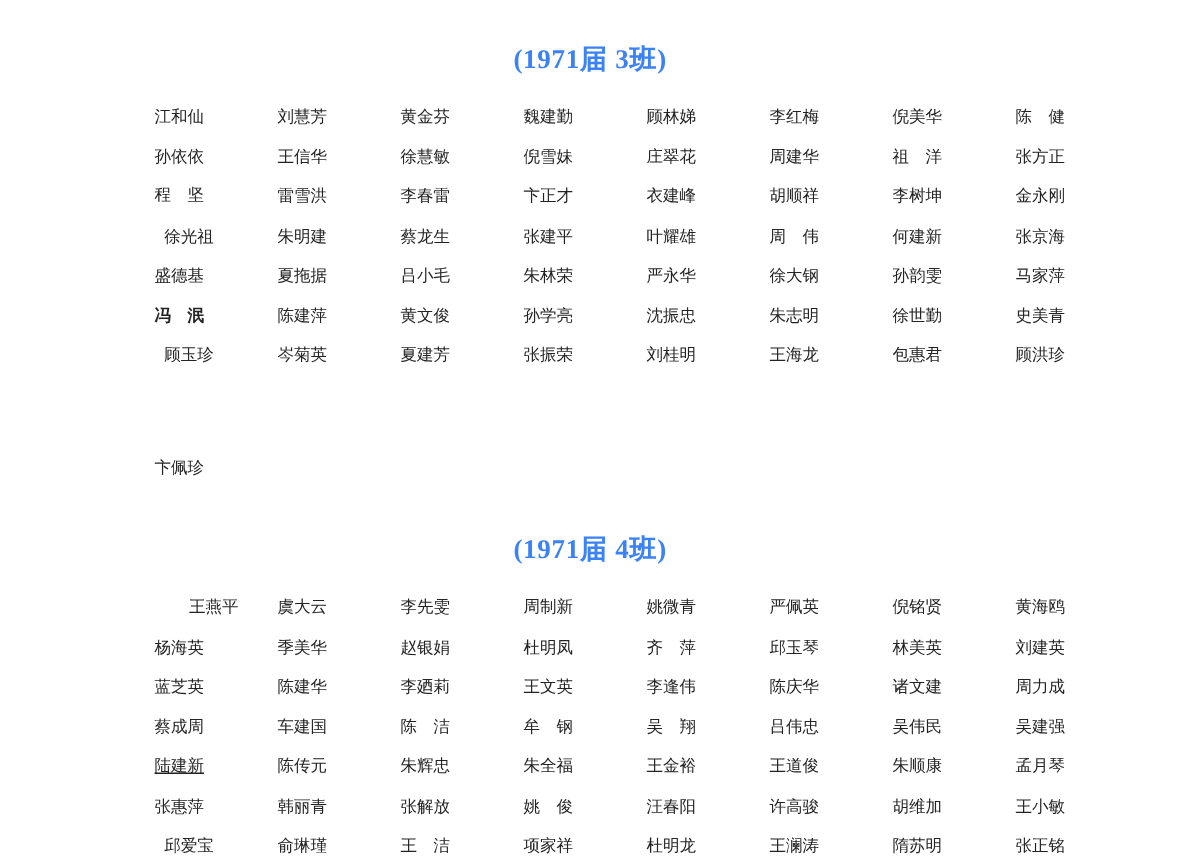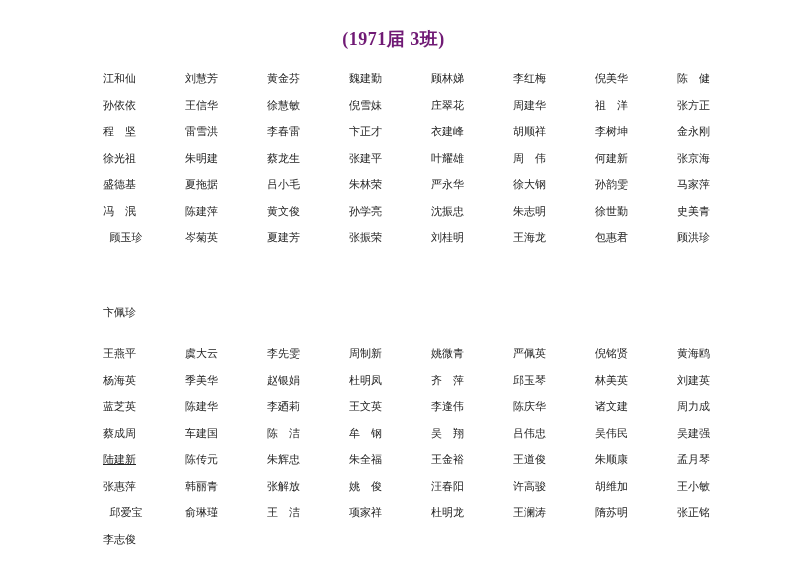--- a/index.html
+++ b/index.html
@@ -20,21 +20,21 @@
     height: 577px;
     background: #ffffff;
   }
   .section-title {
     margin: 0;
     text-align: center;
     font-size: 18px;
     line-height: 22px;
     font-weight: 700;
     letter-spacing: 0.5px;
-    color: #701a75;
+    color: #3b82f6;
   }
   .class-section.first .section-title {
     padding-top: 28px;
   }
   .class-section.second .section-title {
     padding-top: 30px;
   }
   .name-grid {
     margin: 15px 0 0 103px;
     display: grid;
@@ -66,67 +66,68 @@
         <span class="name">倪美华</span>
         <span class="name">陈　健</span>
         <span class="name" style="grid-column-start: 1;">孙依依</span>
         <span class="name">王信华</span>
         <span class="name">徐慧敏</span>
         <span class="name">倪雪妹</span>
         <span class="name">庄翠花</span>
         <span class="name">周建华</span>
         <span class="name">祖　洋</span>
         <span class="name">张方正</span>
-        <span class="name" style="grid-column-start: 1;">程　坚</span>
+        <span class="name" style="grid-column-start: 1; font-family: Liberation Mono, monospace;">程　坚</span>
         <span class="name">雷雪洪</span>
         <span class="name">李春雷</span>
         <span class="name">卞正才</span>
         <span class="name">衣建峰</span>
         <span class="name">胡顺祥</span>
         <span class="name">李树坤</span>
         <span class="name">金永刚</span>
-        <span class="name" style="grid-column-start: 1;">徐光祖</span>
+        <span class="name" style="grid-column-start: 1; text-align: center;">徐光祖</span>
         <span class="name">朱明建</span>
         <span class="name">蔡龙生</span>
         <span class="name">张建平</span>
         <span class="name">叶耀雄</span>
         <span class="name">周　伟</span>
         <span class="name">何建新</span>
         <span class="name">张京海</span>
         <span class="name" style="grid-column-start: 1;">盛德基</span>
         <span class="name">夏拖据</span>
         <span class="name">吕小毛</span>
         <span class="name">朱林荣</span>
         <span class="name">严永华</span>
         <span class="name">徐大钢</span>
         <span class="name">孙韵雯</span>
         <span class="name">马家萍</span>
-        <span class="name" style="grid-column-start: 1;">冯　泯</span>
+        <span class="name" style="grid-column-start: 1; font-weight: bold;">冯　泯</span>
         <span class="name">陈建萍</span>
         <span class="name">黄文俊</span>
         <span class="name">孙学亮</span>
         <span class="name">沈振忠</span>
         <span class="name">朱志明</span>
         <span class="name">徐世勤</span>
         <span class="name">史美青</span>
         <span class="name" style="grid-column-start: 1; text-align: center;">顾玉珍</span>
         <span class="name">岑菊英</span>
         <span class="name">夏建芳</span>
         <span class="name">张振荣</span>
         <span class="name">刘桂明</span>
         <span class="name">王海龙</span>
         <span class="name">包惠君</span>
         <span class="name">顾洪珍</span>
         <span class="name" style="grid-column-start: 1; margin-top: 48px;">卞佩珍</span>
       </div>
   </section>
 
   <section class="class-section second">
+    <h2 class="section-title">(1971届 4班)</h2>
     <div class="name-grid">
-        <span class="name" style="grid-column-start: 1;">王燕平</span>
+        <span class="name" style="grid-column-start: 1; margin-left: 23px;">王燕平</span>
         <span class="name">虞大云</span>
         <span class="name">李先雯</span>
         <span class="name">周制新</span>
         <span class="name">姚微青</span>
         <span class="name">严佩英</span>
         <span class="name">倪铭贤</span>
         <span class="name">黄海鸥</span>
         <span class="name" style="grid-column-start: 1;">杨海英</span>
         <span class="name">季美华</span>
         <span class="name">赵银娟</span>

